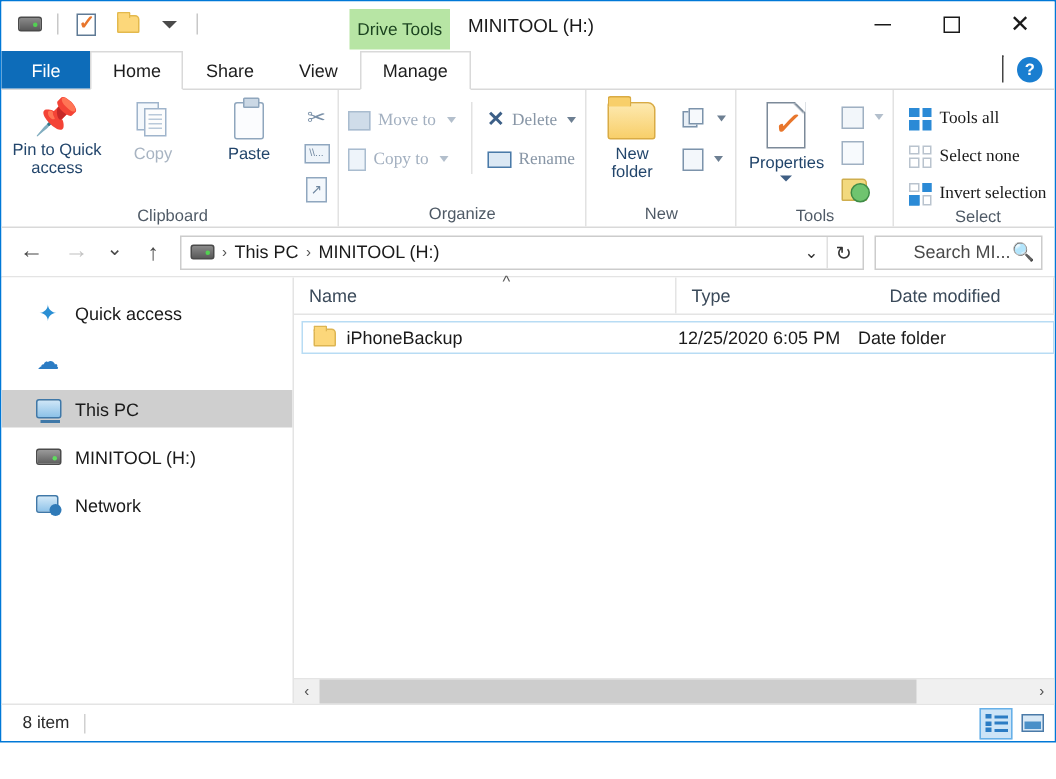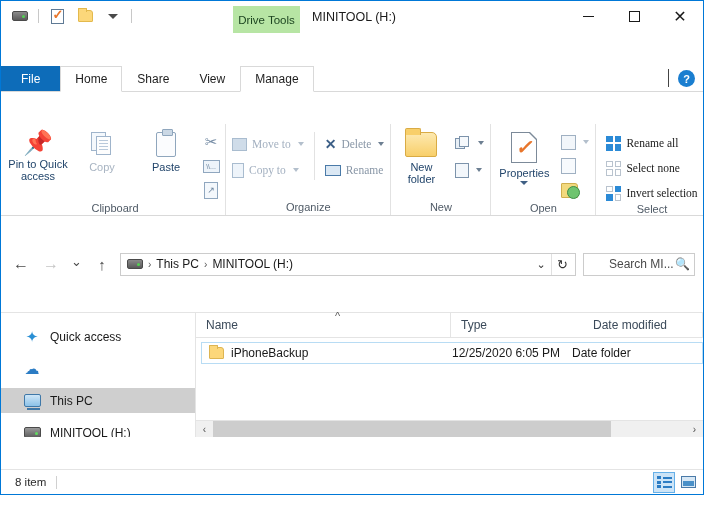--- a/index.html
+++ b/index.html
@@ -7,21 +7,21 @@
     width: 704px; height: 519px;
     font-family: "Liberation Sans", sans-serif;
     background: #ffffff;
     overflow: hidden;
   }
   .window {
     position: absolute; left: 0; top: 0;
     width: 704px; height: 495px;
     border: 1px solid #0078d7;
     background: #ffffff;
-    display: flex; flex-direction: column; gap: 32px;
+    display: flex; flex-direction: column;
   }
 
   
   .titlebar {
     height: 33px; min-height: 33px;
     display: flex; align-items: flex-start;
     background: #ffffff;
     position: relative;
   }
   .qat {
@@ -623,34 +623,34 @@
             <span class="caret-sm dis"></span>
           </div>
           <div class="smallbtn dis">
             <span class="ic-edit"></span>
           </div>
           <div class="smallbtn">
             <span class="ic-history"></span>
           </div>
         </div>
       </div>
-      <div class="group-label">Open</div>
+      <div class="group-label">Tools</div>
     </div>
 
     <div class="group" style="border-right:none; padding-left:6px;">
       <div class="group-body" style="padding-top:7px;">
         <div class="smallcol" style="gap:5px;">
           <div class="smallbtn" style="color:#1a1a1a;">
             <span class="ic-selall">
                 <i></i>
                 <i></i>
                 <i></i>
                 <i></i>
               </span>
-            <span>Rename all</span>
+            <span>Tools all</span>
           </div>
           <div class="smallbtn" style="color:#1a1a1a;">
             <span class="ic-selnone">
                 <i></i>
                 <i></i>
                 <i></i>
                 <i></i>
               </span>
             <span>Select none</span>
           </div>

